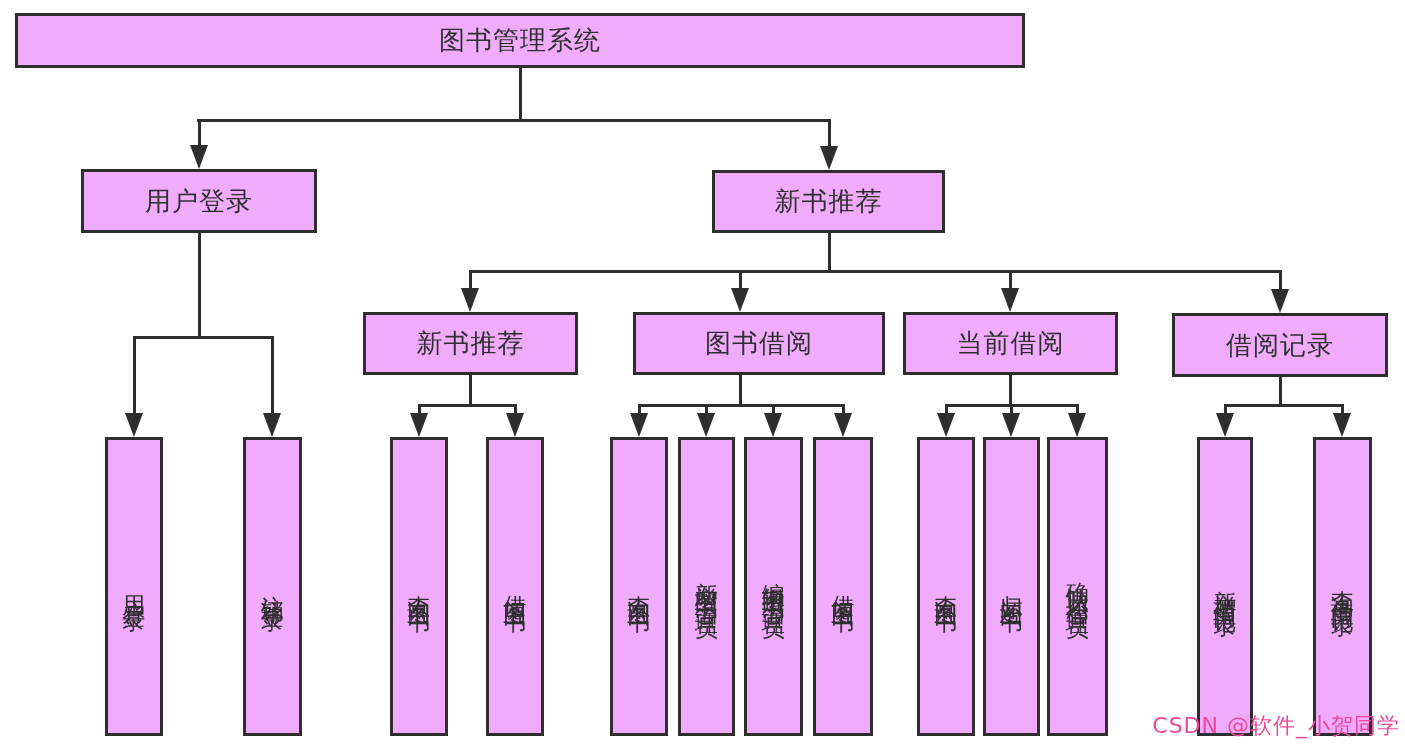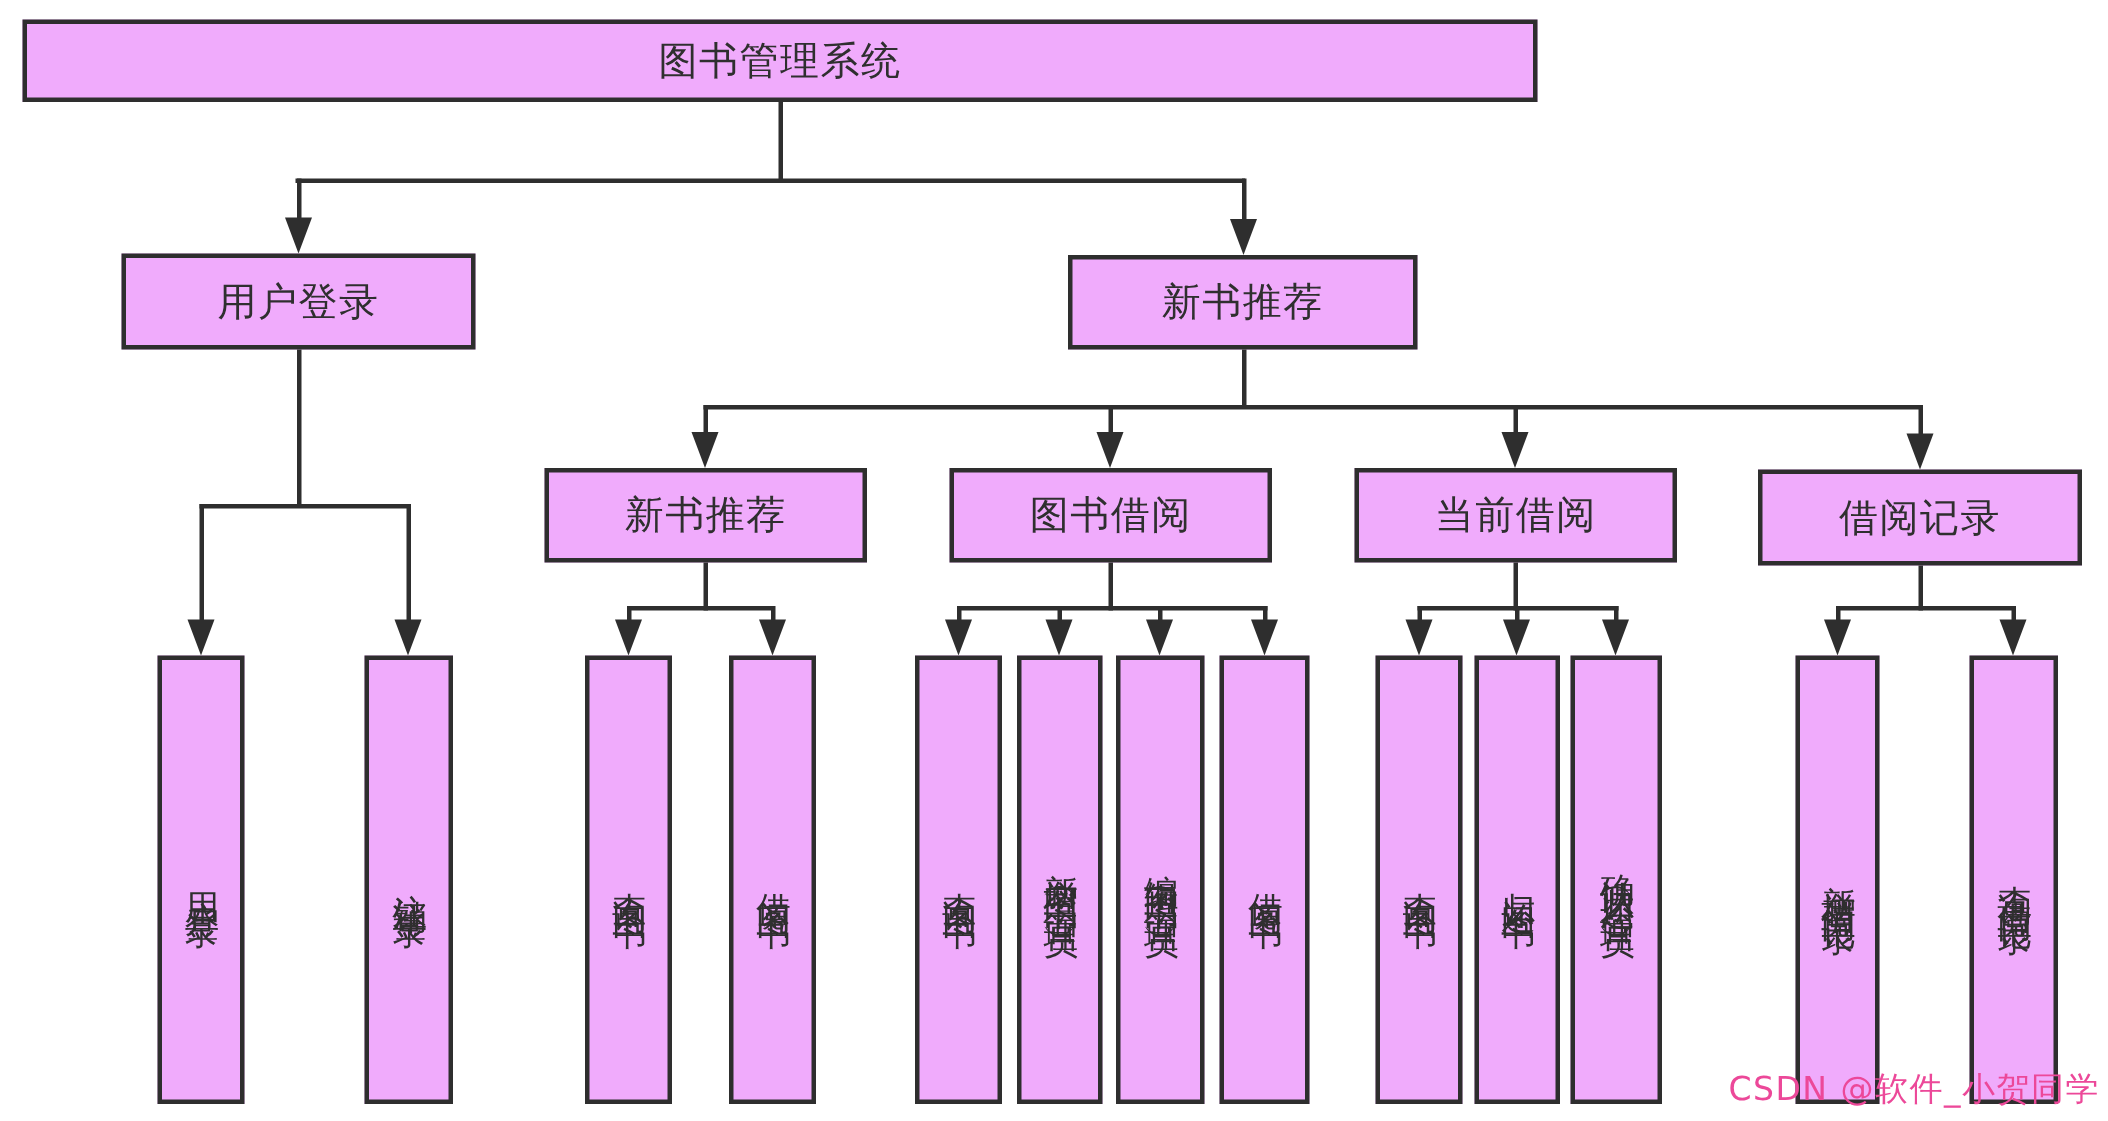--- a/index.html
+++ b/index.html
@@ -67,21 +67,21 @@
   <div class="vl" style="left:739px; top:270px; height:21px;"></div>
   <div class="arrow" style="left:731px; top:288px;"></div>
   <div class="vl" style="left:1009px; top:270px; height:21px;"></div>
   <div class="arrow" style="left:1001px; top:288px;"></div>
   <div class="vl" style="left:1279px; top:270px; height:21px;"></div>
   <div class="arrow" style="left:1271px; top:289px;"></div>
 
   <div class="box hbox" style="left:363px; top:312px; width:215px; height:63px;">
     <span>新书推荐</span>
   </div>
-  <div class="box hbox" style="left:633px; top:312px; width:215px; height:63px;">
+  <div class="box hbox" style="left:633px; top:312px; width:252px; height:63px;">
     <span>图书借阅</span>
   </div>
   <div class="box hbox" style="left:1172px; top:313px; width:216px; height:64px;">
     <span>借阅记录</span>
   </div>
   <div class="box hbox" style="left:903px; top:312px; width:215px; height:63px;">
     <span>当前借阅</span>
   </div>
 
   <div class="vl" style="left:469px; top:375px; height:32px;"></div>

